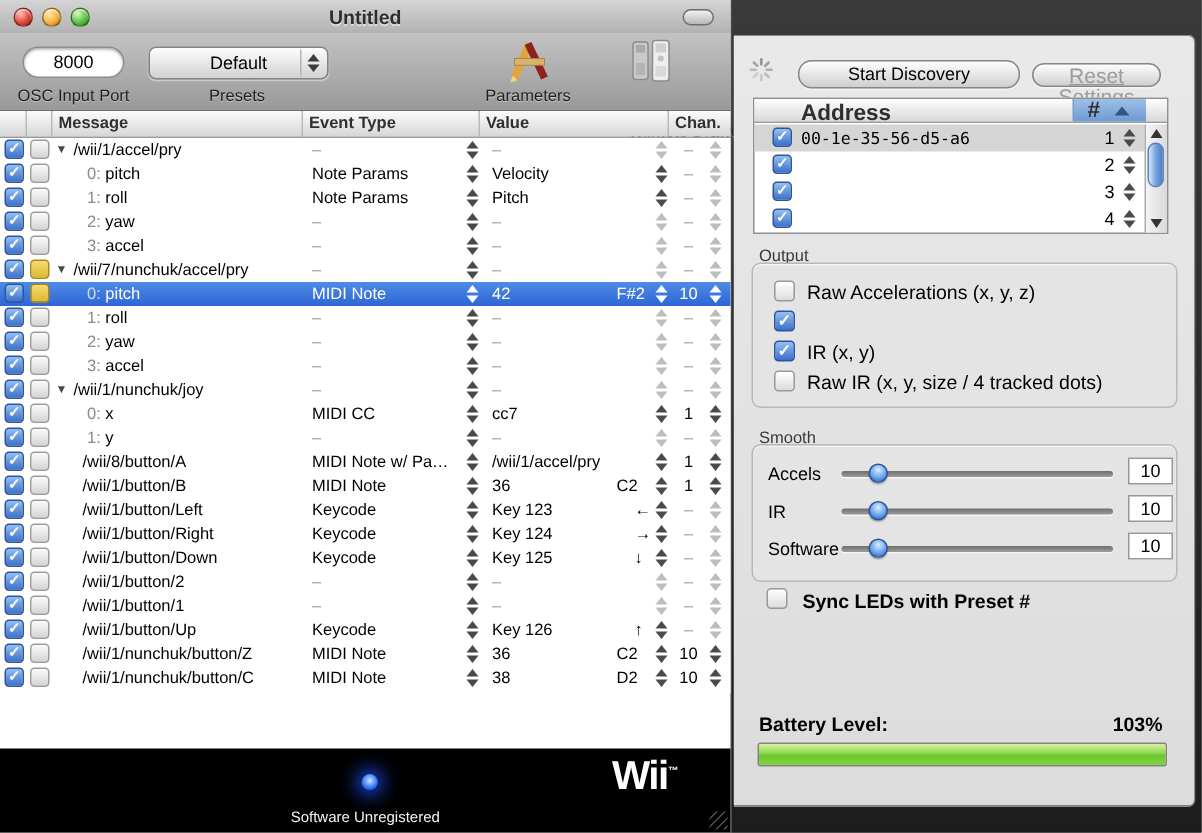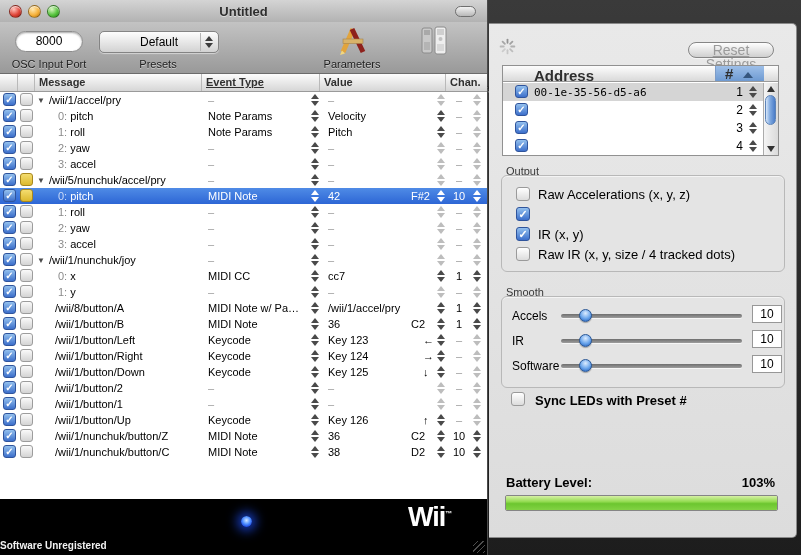--- a/index.html
+++ b/index.html
@@ -84,22 +84,22 @@
   .stp.dim .u { border-bottom-color:#bdbdbd; }
   .stp.dim .d { border-top-color:#bdbdbd; }
   .stp.selw .u { border-bottom-color:#fff; }
   .stp.selw .d { border-top-color:#fff; }
 
   
   #footer-bar { position:absolute; left:0; top:499px; right:0; height:56px; background:#000; }
   #led { position:absolute; left:241px; top:17px; width:11px; height:11px; border-radius:50%;
     background:radial-gradient(circle at 50% 40%, #cfe6ff 0%, #4d8dff 45%, #0b2fd6 85%);
     box-shadow:0 0 11px 4px rgba(30,80,255,.75); }
-  #unreg { position:absolute; left:0; right:0; top:41px; text-align:left;
-    font-size:10px; font-weight:bold; color:#f2f2f2; }
+  #unreg { position:absolute; left:0; right:0; top:41px; text-align:center;
+    font-size:10px; font-weight:normal; color:#f2f2f2; }
   #wii-logo { position:absolute; left:408px; top:3px; font-size:27px; font-weight:bold;
     color:#fff; letter-spacing:-1px; }
   #wii-logo sup { font-size:7px; letter-spacing:0; }
   #grip { position:absolute; right:2px; bottom:2px; width:12px; height:12px;
     background:repeating-linear-gradient(135deg, transparent 0 3px, #4d4d4d 3px 4px); }
 
   
   #drawer { position:absolute; left:489px; top:23px; width:308px; height:515px;
     background:linear-gradient(#e9e9e9,#dcdcdc); border:1px solid #8a8a8a; border-left:none;
     border-radius:0 5px 5px 0; font-size:13px; color:#000; }
@@ -230,21 +230,21 @@
           <rect x="20" y="18" width="7" height="7" fill="#d8d8d8"></rect>
         </svg>
       </span>
       <span class="tool-label" style="left:458px;margin-top:24px;">Wiimote Drawer</span>
     </div>
 
     <div id="thead">
       <span class="hseg" style="left:0;width:18px;"></span>
       <span class="hseg" style="left:18px;width:17px;"></span>
       <span class="hseg" style="left:35px;width:167px;">Message</span>
-      <span class="hseg" style="left:202px;width:118px;text-decoration:underline;">Event Type</span>
+      <span class="hseg" style="left:202px;width:118px;">Event Type</span>
       <span class="hseg" style="left:320px;width:126px;">Value</span>
       <span class="hseg" style="left:446px;width:42px;border-right:none;">Chan.</span>
     </div>
 
     <div id="main-rows">
         <div class="trow">
           <span class="cbx cell c-cb">✓</span>
           <span class="sw gray cell c-sw"></span>
           <span class="cell m-group"><span class="disc">▼</span><span class="lbl">/wii/1/accel/pry</span></span>
           <span class="cell c-et dash">–</span>
@@ -339,21 +339,21 @@
           </span>
           <span class="cell c-chan dash">–</span>
           <span class="stp dim" style="left: 473px;">
             <i class="u"></i>
             <i class="d"></i>
           </span>
         </div>
         <div class="trow">
           <span class="cbx cell c-cb">✓</span>
           <span class="sw yellow cell c-sw"></span>
-          <span class="cell m-group"><span class="disc">▼</span><span class="lbl">/wii/5/nunchuk/accel/pry</span></span>
+          <span class="cell m-group"><span class="disc">▼</span><span class="lbl">/wii/7/nunchuk/accel/pry</span></span>
           <span class="cell c-et dash">–</span>
           <span class="stp" style="left: 311px;">
             <i class="u"></i>
             <i class="d"></i>
           </span>
           <span class="cell c-val dash">–</span>
           <span class="stp dim" style="left: 437px;">
             <i class="u"></i>
             <i class="d"></i>
           </span>
@@ -730,20 +730,21 @@
           <line x1="25.2" y1="6.8" x2="21" y2="11" opacity=".75"></line>
           <line x1="29" y1="16" x2="23" y2="16" opacity=".6"></line>
           <line x1="25.2" y1="25.2" x2="21" y2="21" opacity=".45"></line>
           <line x1="16" y1="29" x2="16" y2="23" opacity=".35"></line>
           <line x1="6.8" y1="25.2" x2="11" y2="21" opacity=".3"></line>
           <line x1="3" y1="16" x2="9" y2="16" opacity=".5"></line>
           <line x1="6.8" y1="6.8" x2="11" y2="11" opacity=".7"></line>
         </g>
       </svg>
     </span>
+    <div id="btn-start" class="mac-btn">Start Discovery</div>
     <div id="btn-reset" class="mac-btn">Reset Settings</div>
 
     <div id="dev-table">
       <div id="dev-head">
         <span class="h-addr">Address</span>
         <span class="h-num"><span>#</span><span class="sort-tri"></span></span>
       </div>
       <div id="dev-rows">
           <div class="drow dsel">
             <span class="cbx">✓</span>

